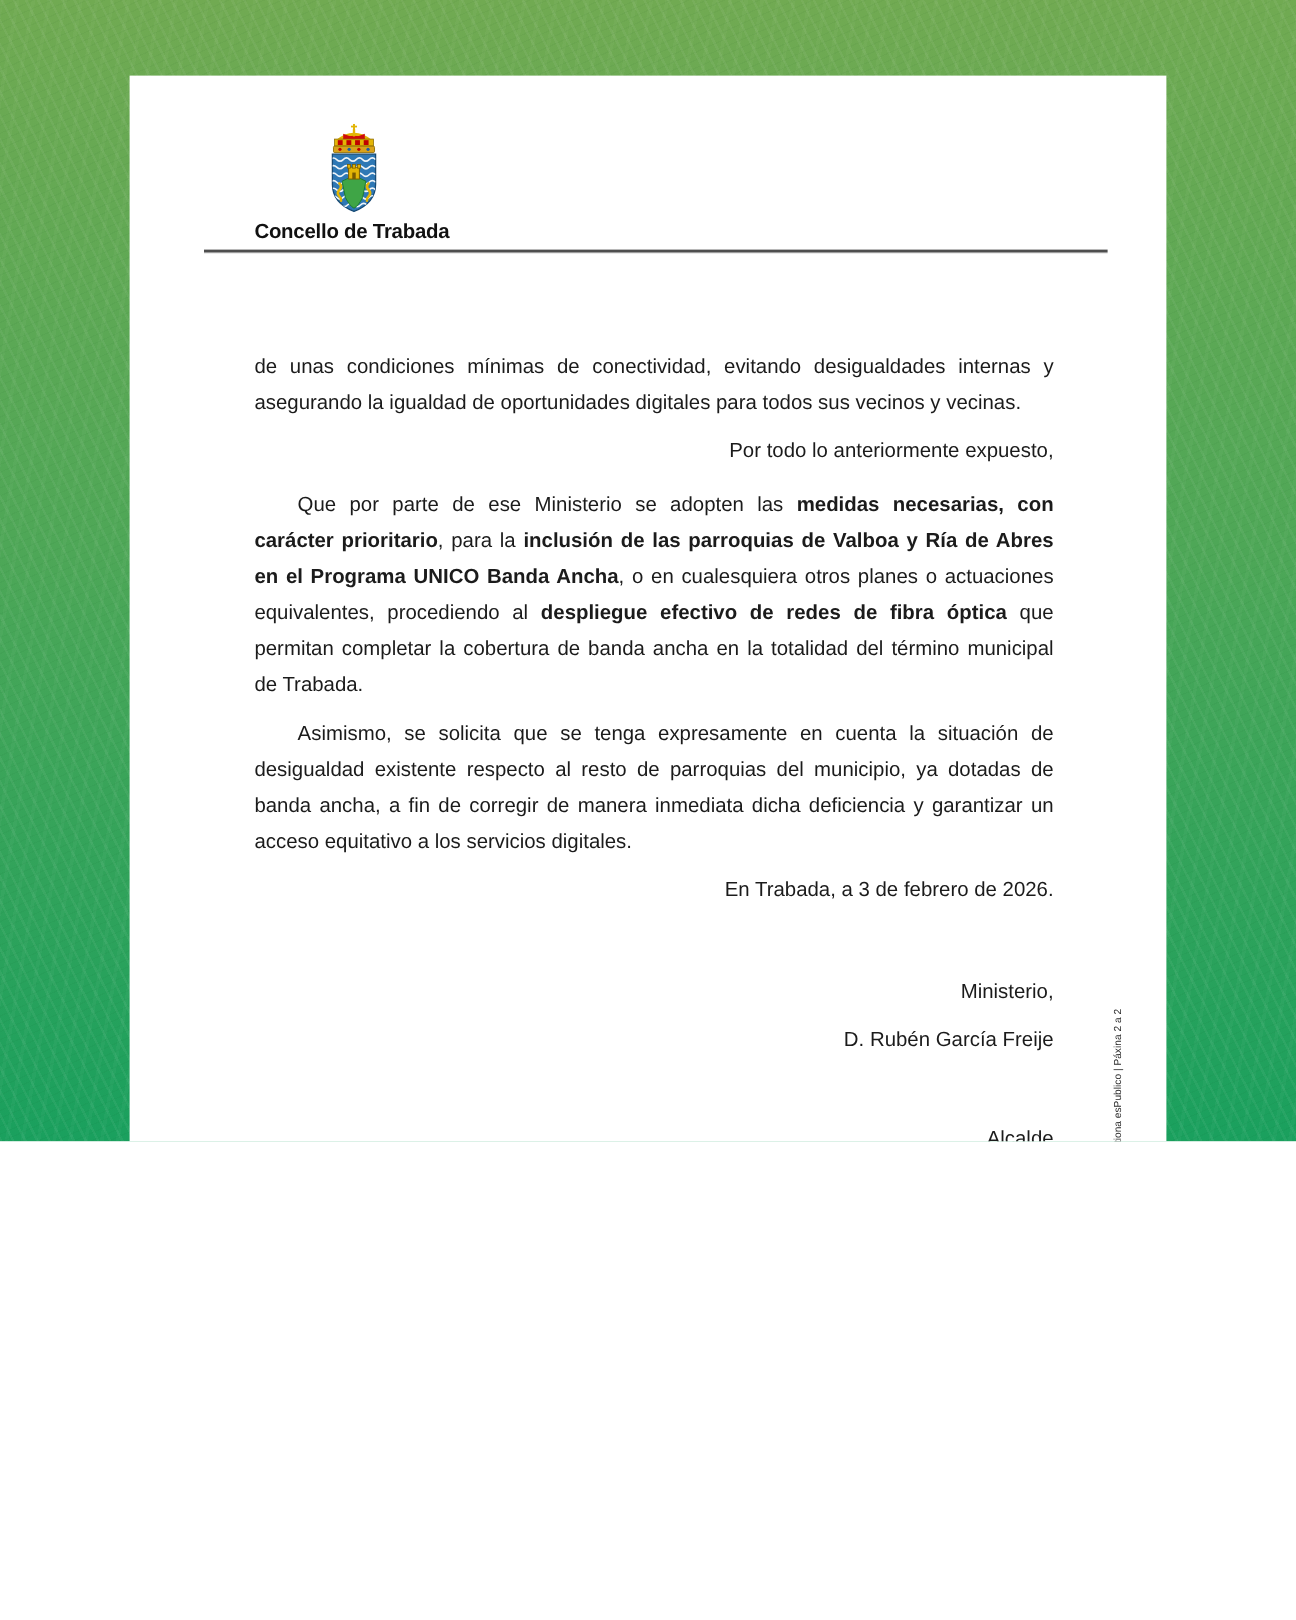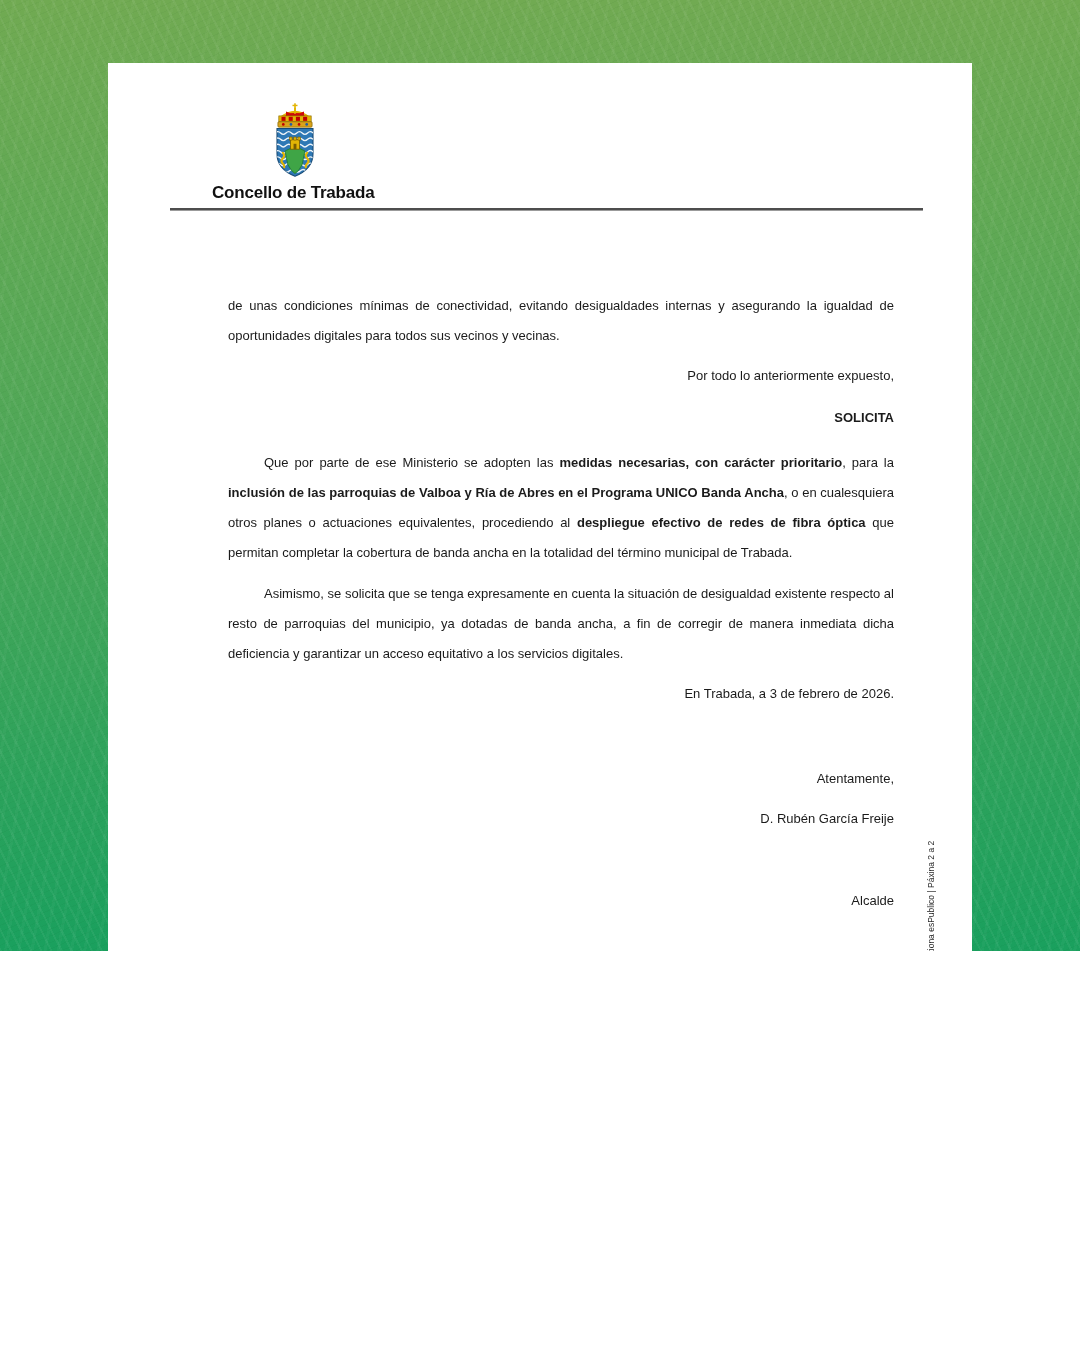--- a/index.html
+++ b/index.html
@@ -31,21 +31,21 @@
   }
   .rule {
     position:absolute; height:2px; background:#ffffff;
     border-top:2px solid #4e4e4e; border-bottom:1px solid #9b9b9b;
   }
   .rule-header { left:62px; top:145px; width:753px; }
 
   
   .letter-body {
     position:absolute; left:104px; top:222px; width:666px; padding-top:6px;
-    font-size:13px; line-height:30px; color:#1b1b1b;margin-left:16px;
+    font-size:17px; line-height:30px; color:#1b1b1b;
   }
   .letter-body p { margin:0;text-align:right; }
   .letter-body p.justify { text-align:justify; }
   .letter-body p.indent { text-indent:36px; }
   .letter-body span.b { font-weight:bold; }
 
   
   .validation-sidebar {
     position:absolute; left:792px; top:765px; height:358px;
     writing-mode:vertical-rl; transform:rotate(180deg);
@@ -120,25 +120,24 @@
       <path d="M16.5 55 q3 3 0 6 q-3 3 0 6 q2 2 1.5 4" stroke="#e3b505" stroke-width="2.4" fill="none" stroke-linecap="round"></path>
       <path d="M43.5 55 q-3 3 0 6 q3 3 0 6 q-2 2 -1.5 4" stroke="#e3b505" stroke-width="2.4" fill="none" stroke-linecap="round"></path>
     </svg>
 
     <div class="org-name">Concello de Trabada</div>
     <div class="rule rule-header"></div>
 
     <div class="letter-body">
         <p class="justify " style="margin-top: 0px;"><span>de unas condiciones mínimas de conectividad, evitando desigualdades internas y asegurando la igualdad de oportunidades digitales para todos sus vecinos y vecinas.</span></p>
         <p class="" style="margin-top: 10px;"><span>Por todo lo anteriormente expuesto,</span></p>
-        <p class="" style="margin-top: 12px;"><span class="b">SOLICITA</span></p>
         <p class="justify indent" style="margin-top: 15px;"><span>Que por parte de ese Ministerio se adopten las </span><span class="b">medidas necesarias, con carácter prioritario</span><span>, para la </span><span class="b">inclusión de las parroquias de Valboa y Ría de Abres en el Programa UNICO Banda Ancha</span><span>, o en cualesquiera otros planes o actuaciones equivalentes, procediendo al </span><span class="b">despliegue efectivo de redes de fibra óptica</span><span> que permitan completar la cobertura de banda ancha en la totalidad del término municipal de Trabada.</span></p>
         <p class="justify indent" style="margin-top: 11px;"><span>Asimismo, se solicita que se tenga expresamente en cuenta la situación de desigualdad existente respecto al resto de parroquias del municipio, ya dotadas de banda ancha, a fin de corregir de manera inmediata dicha deficiencia y garantizar un acceso equitativo a los servicios digitales.</span></p>
         <p class="" style="margin-top: 10px;"><span>En Trabada, a 3 de febrero de 2026.</span></p>
-        <p class="" style="margin-top: 55px;"><span>Atentamente,</span></p>
+        <p class="" style="margin-top: 55px;"><span>Ministerio,</span></p>
         <p class="" style="margin-top: 10px;"><span>D. Rubén García Freije</span></p>
         <p class="" style="margin-top: 52px;"><span>Alcalde</span></p>
       </div>
 
     <div class="validation-sidebar">
         <div>Cod. Validación: 7923PT5EQ4LHHHKAHZ2SWXNJ9</div>
         <div>Corrección: https://trabada.sedelectronica.gal/</div>
         <div>Documento asinado electronicamente desde a plataforma xestiona esPublico | Páxina 2 a 2</div>
       </div>
 

